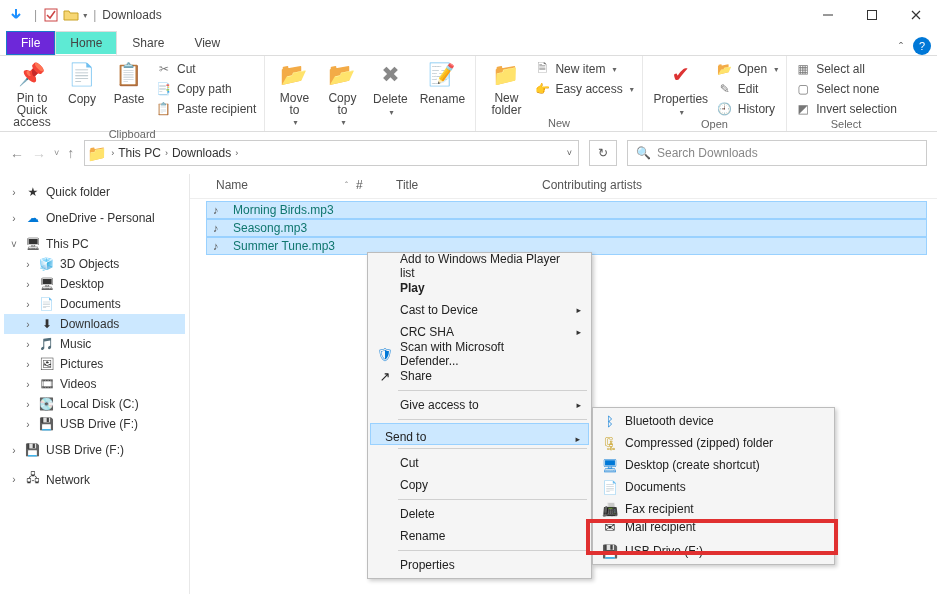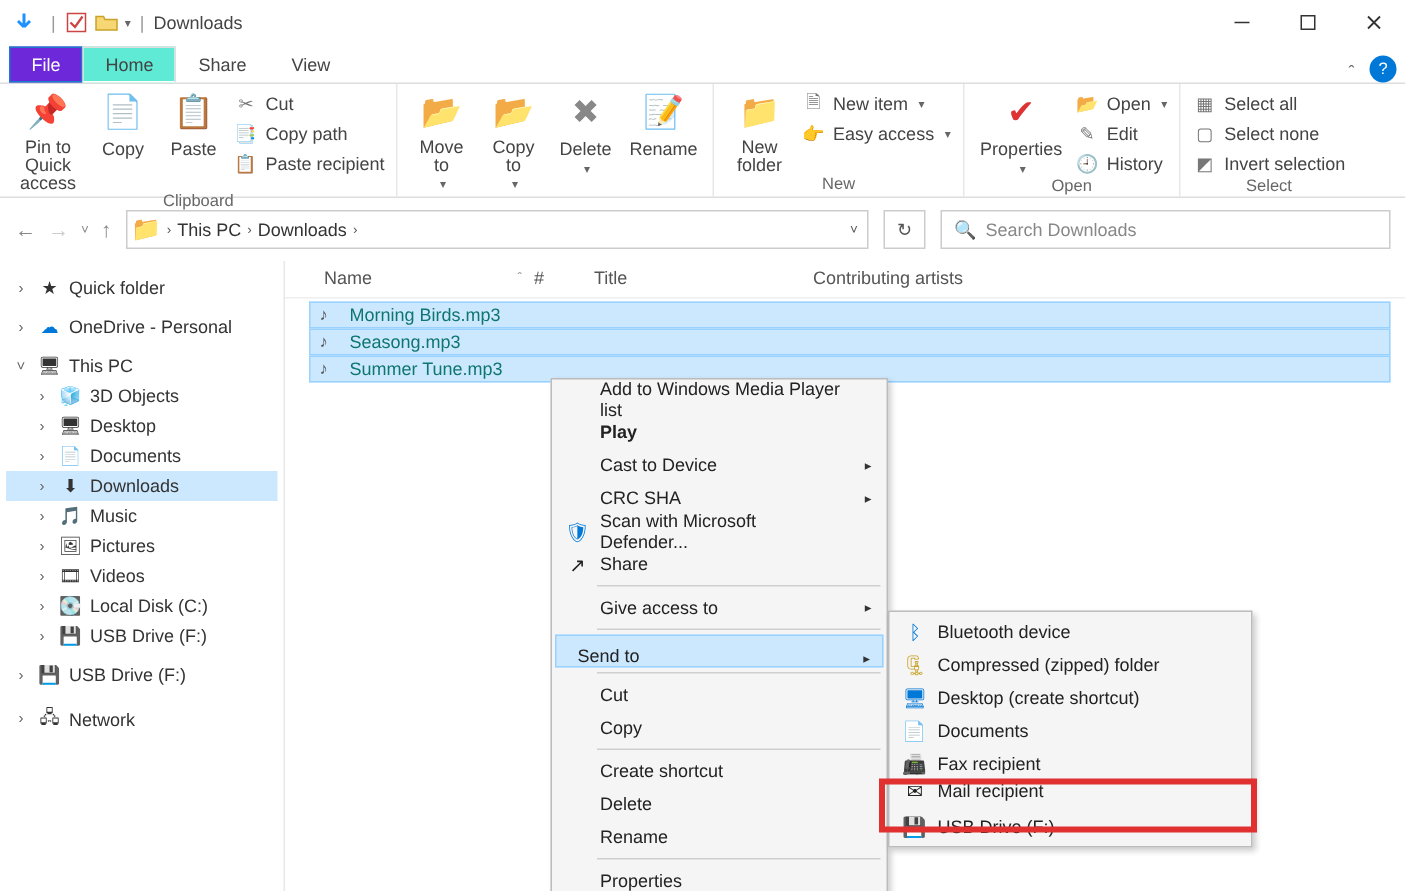--- a/index.html
+++ b/index.html
@@ -435,21 +435,20 @@
     </div>
   <div class="ctx-sep"></div>
   <div class="ctx-item hovered">
       <span>Send to</span>
       <span class="arrow">▸</span>
     </div>
   <div class="ctx-sep"></div>
   <div class="ctx-item">Cut</div>
   <div class="ctx-item">Copy</div>
   <div class="ctx-sep"></div>
-  <div class="ctx-item">Create shortcut</div>
   <div class="ctx-item">Delete</div>
   <div class="ctx-item">Rename</div>
   <div class="ctx-sep"></div>
   <div class="ctx-item">Properties</div>
 </div>
 
 <div class="ctx-sendto" style="left:592px; top:407px; width:243px;">
   <div class="sendto-item">
       <span class="sicn" style="color:#0078d7;">ᛒ</span>
       <span>Bluetooth device</span>

